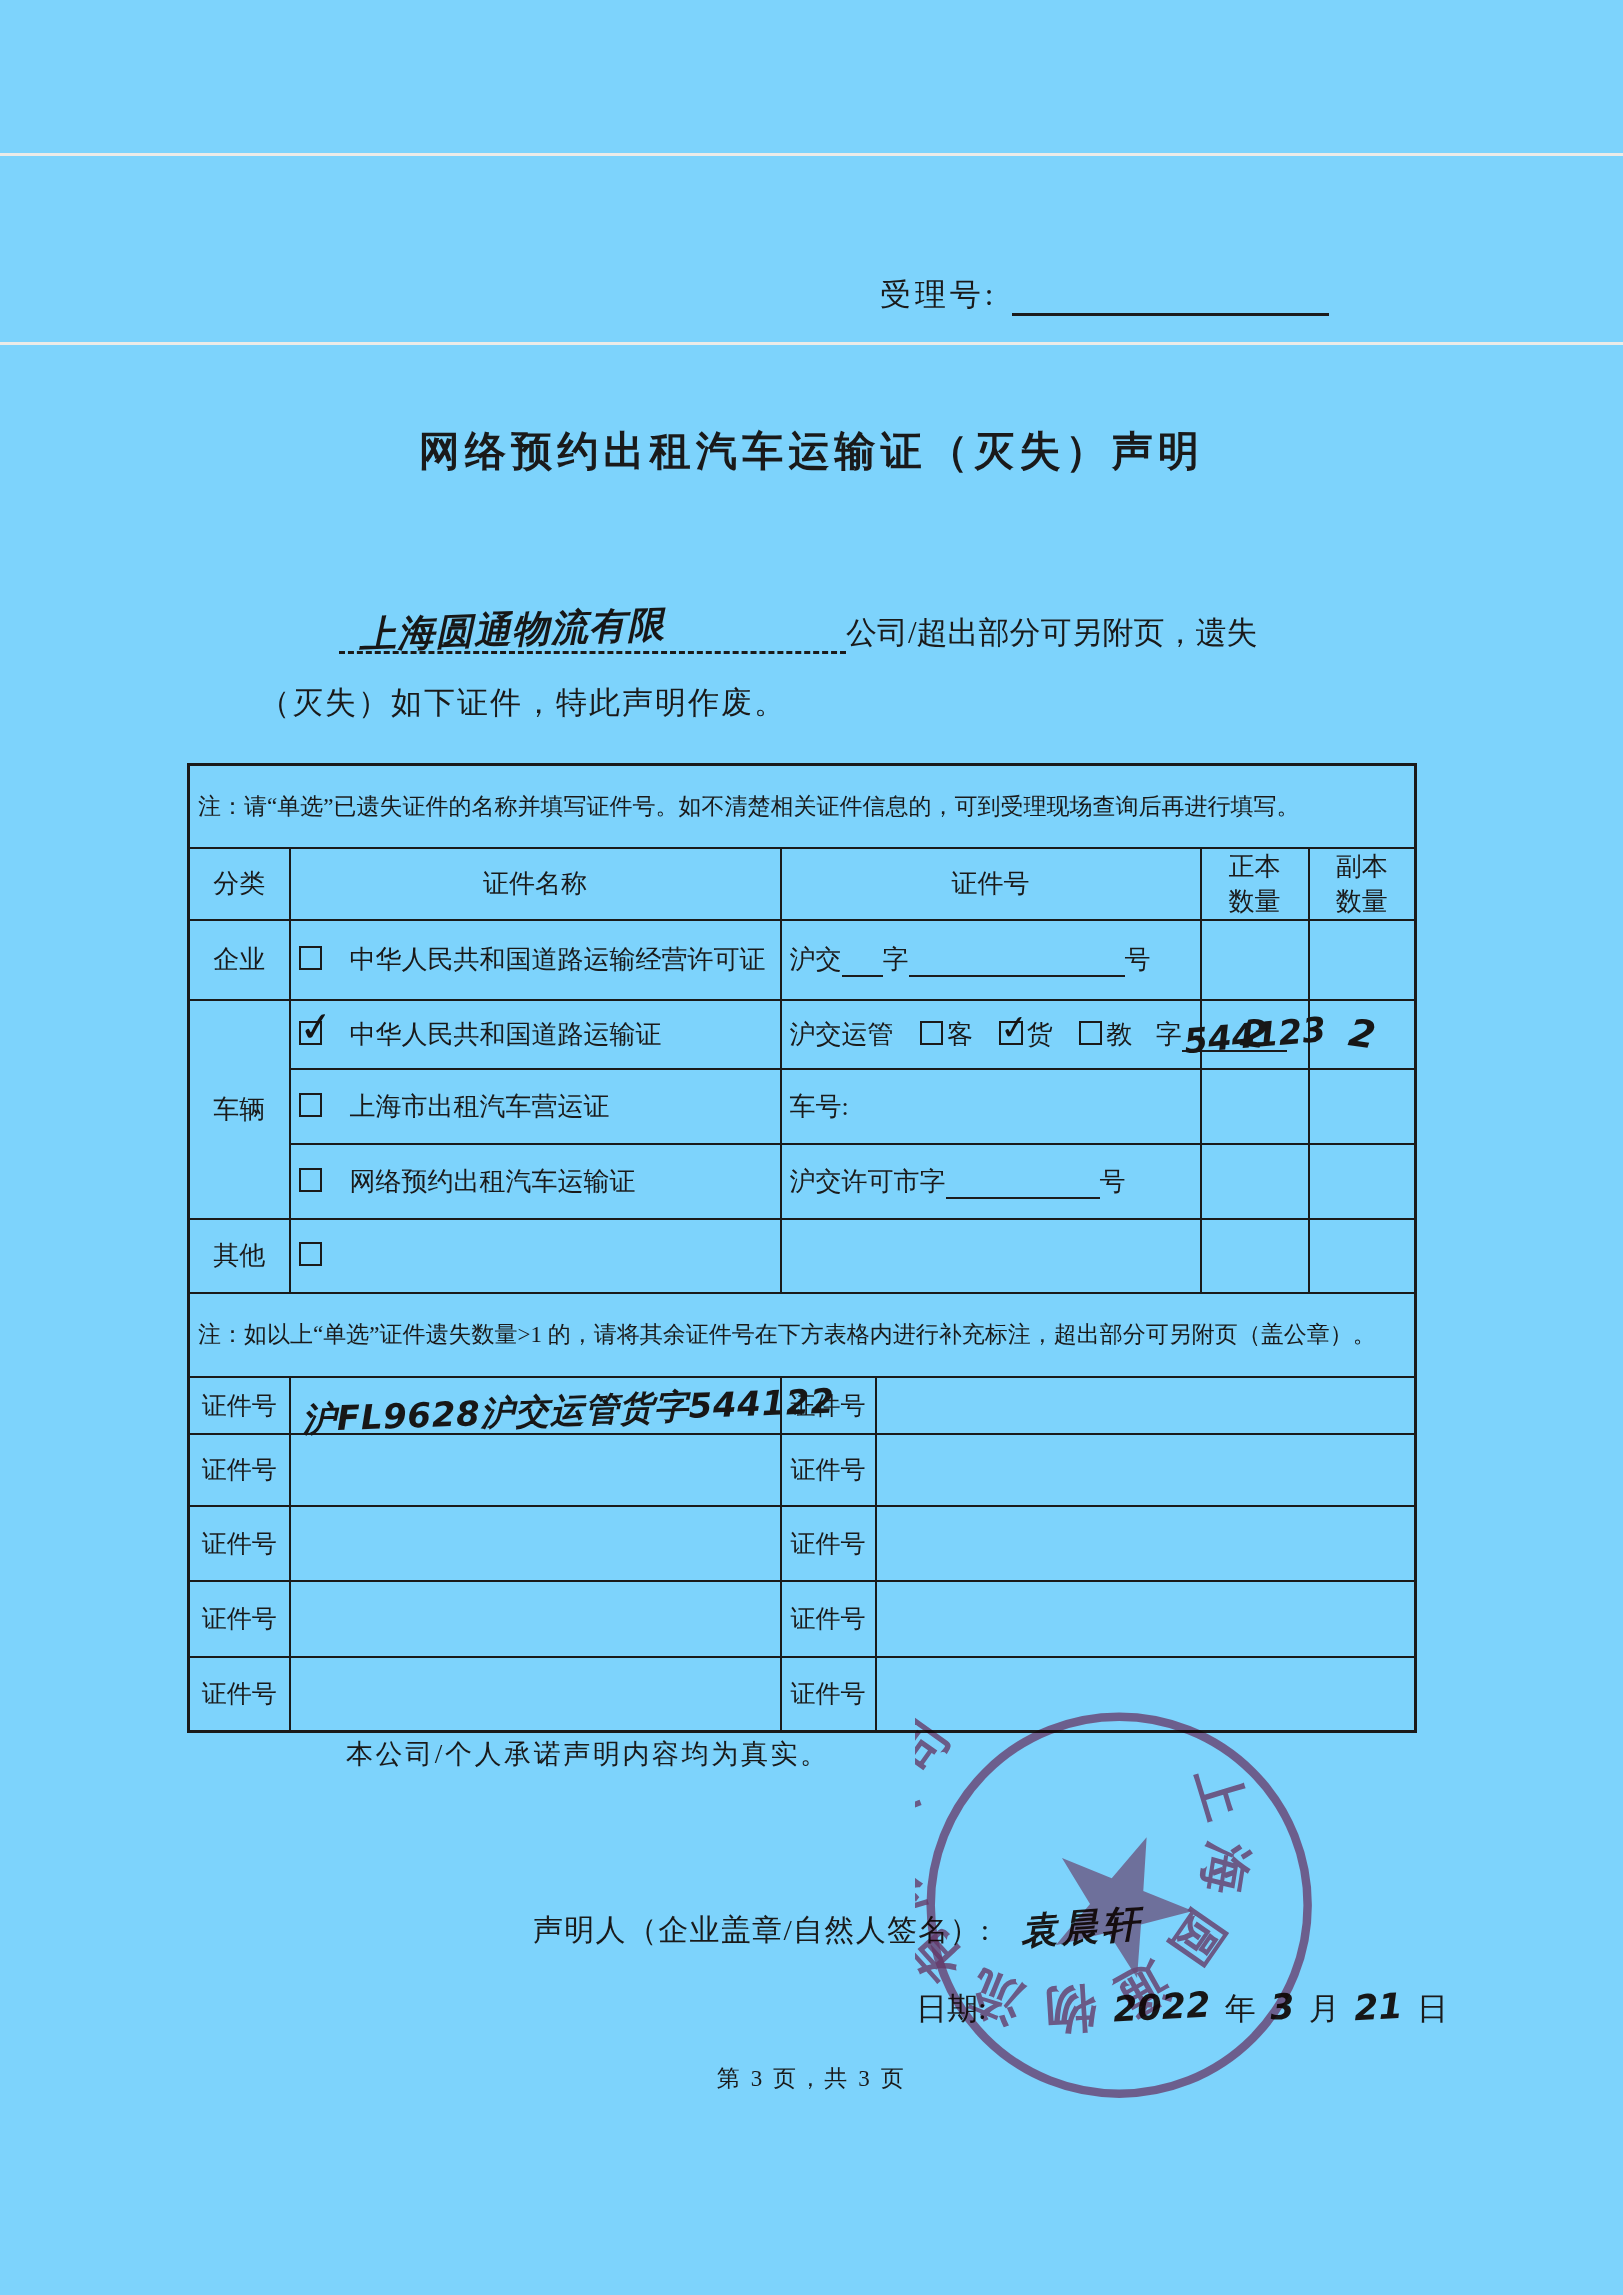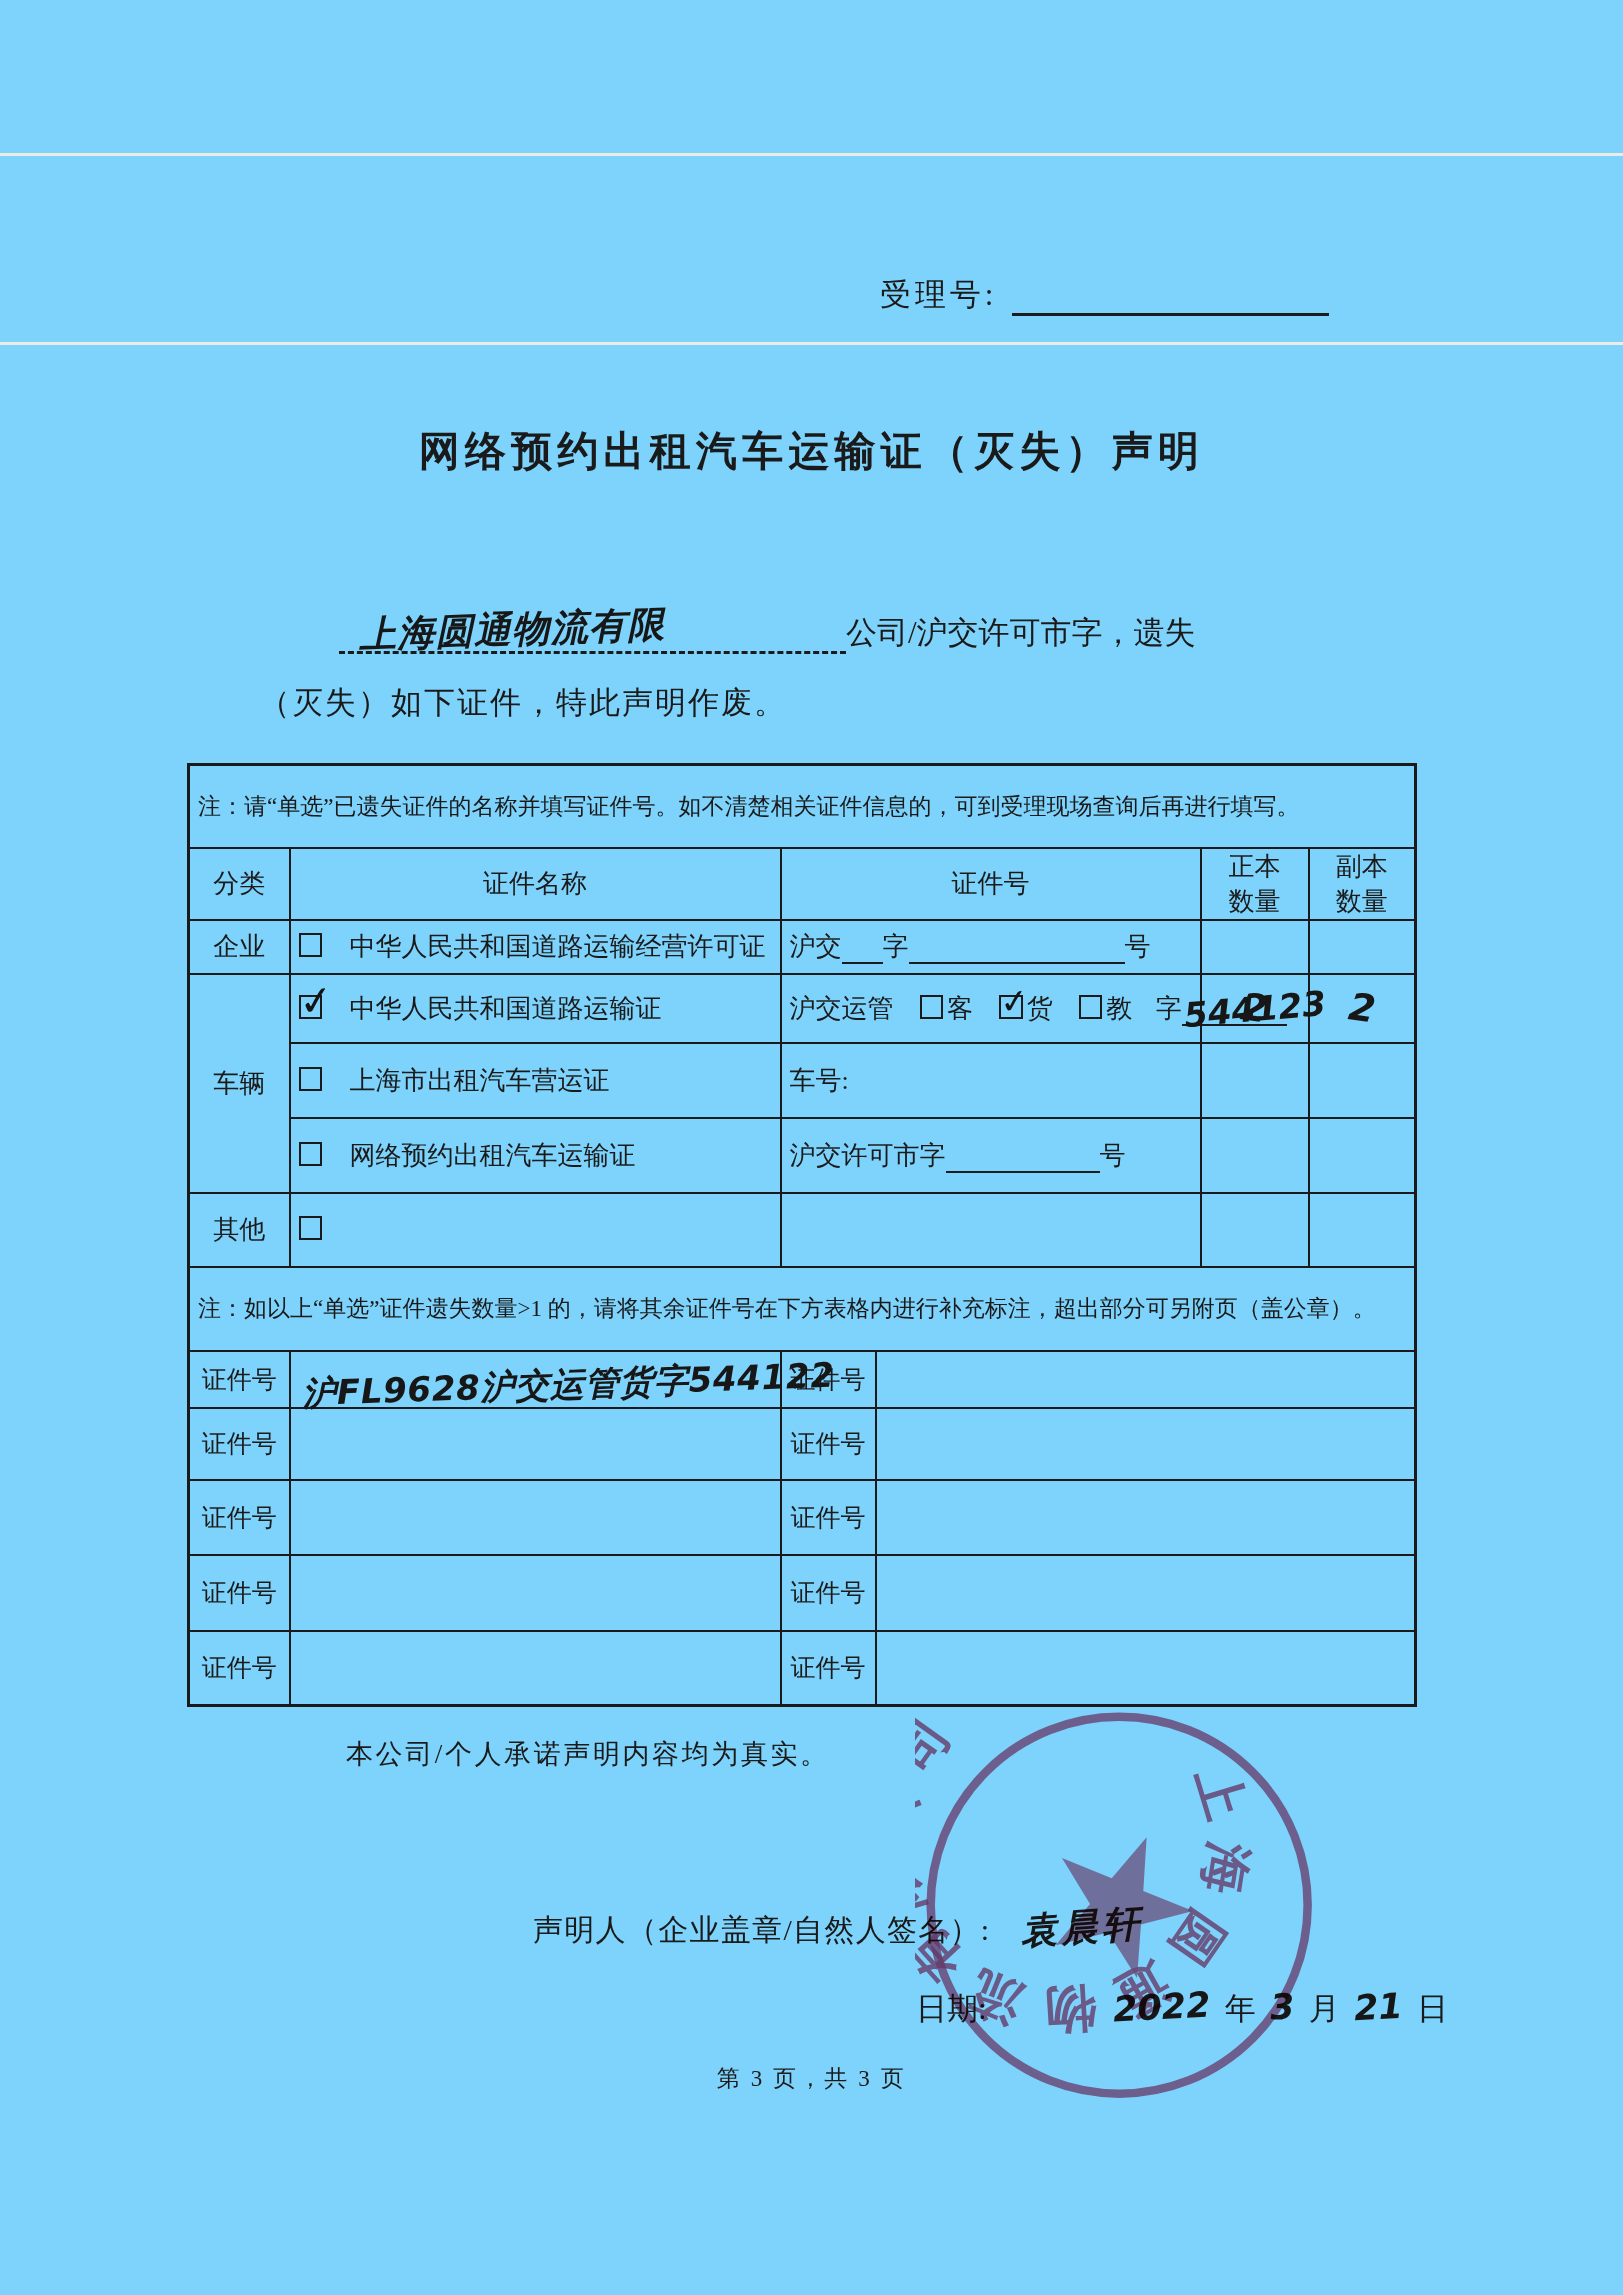--- a/index.html
+++ b/index.html
@@ -81,21 +81,21 @@
 
   <div class="accept-row">
     <span>受理号:</span><span class="accept-line"></span>
   </div>
 
   <div class="doc-title">网络预约出租汽车运输证（灭失）声明</div>
 
   <div class="intro-line1">
     <span class="company-slot">
       <span class="hw hw-company">上海圆通物流有限</span>
-    </span><span>公司/沪交许可市字，遗失</span>
+    </span><span>公司/超出部分可另附页，遗失</span>
   </div>
   <div class="intro-line2">（灭失）如下证件，特此声明作废。</div>
 
   <table class="main">
     <colgroup>
       <col style="width:101px">
         <col style="width:491px">
         <col style="width:95px">
       <col style="width:325px">
         <col style="width:108px">
@@ -112,21 +112,21 @@
       <td class="ctr">
         <div>正本</div>
         <div>数量</div>
       </td>
       <td class="ctr">
         <div>副本</div>
         <div>数量</div>
       </td>
     </tr>
 
-    <tr style="height:54px">
+    <tr style="height:80px">
       <td class="ctr">企业</td>
       <td class="namecell">
         <span class="cbx cbx-gap"></span><span>中华人民共和国道路运输经营许可证</span>
       </td>
       <td class="nocell" colspan="2">
         <span>沪交</span><span class="u" style="width:41px"></span><span>字</span><span class="u" style="width:216px"></span><span>号</span>
       </td>
       <td></td>
       <td></td>
     </tr>

